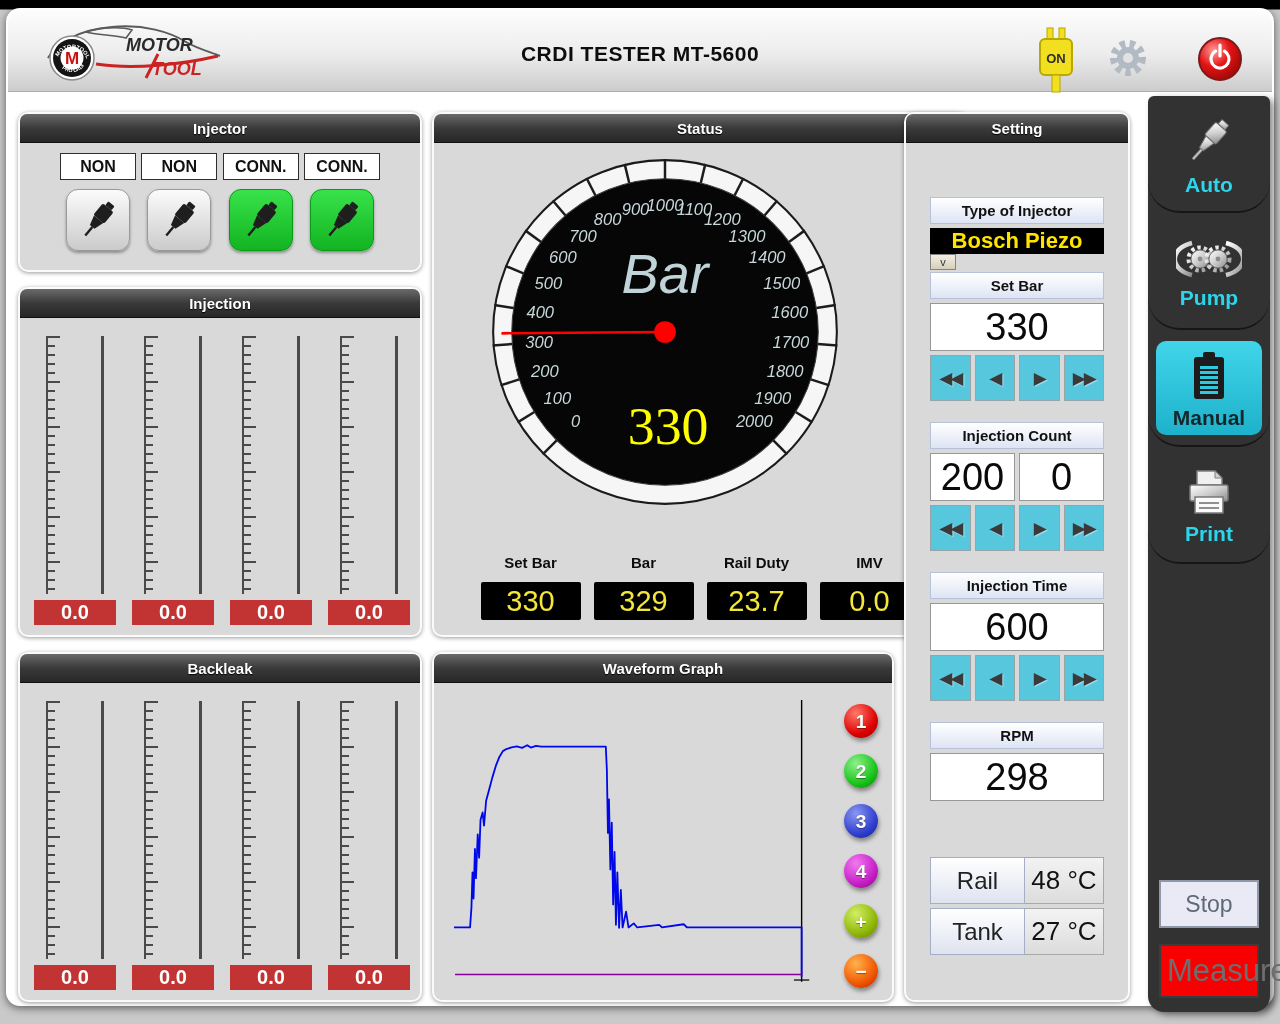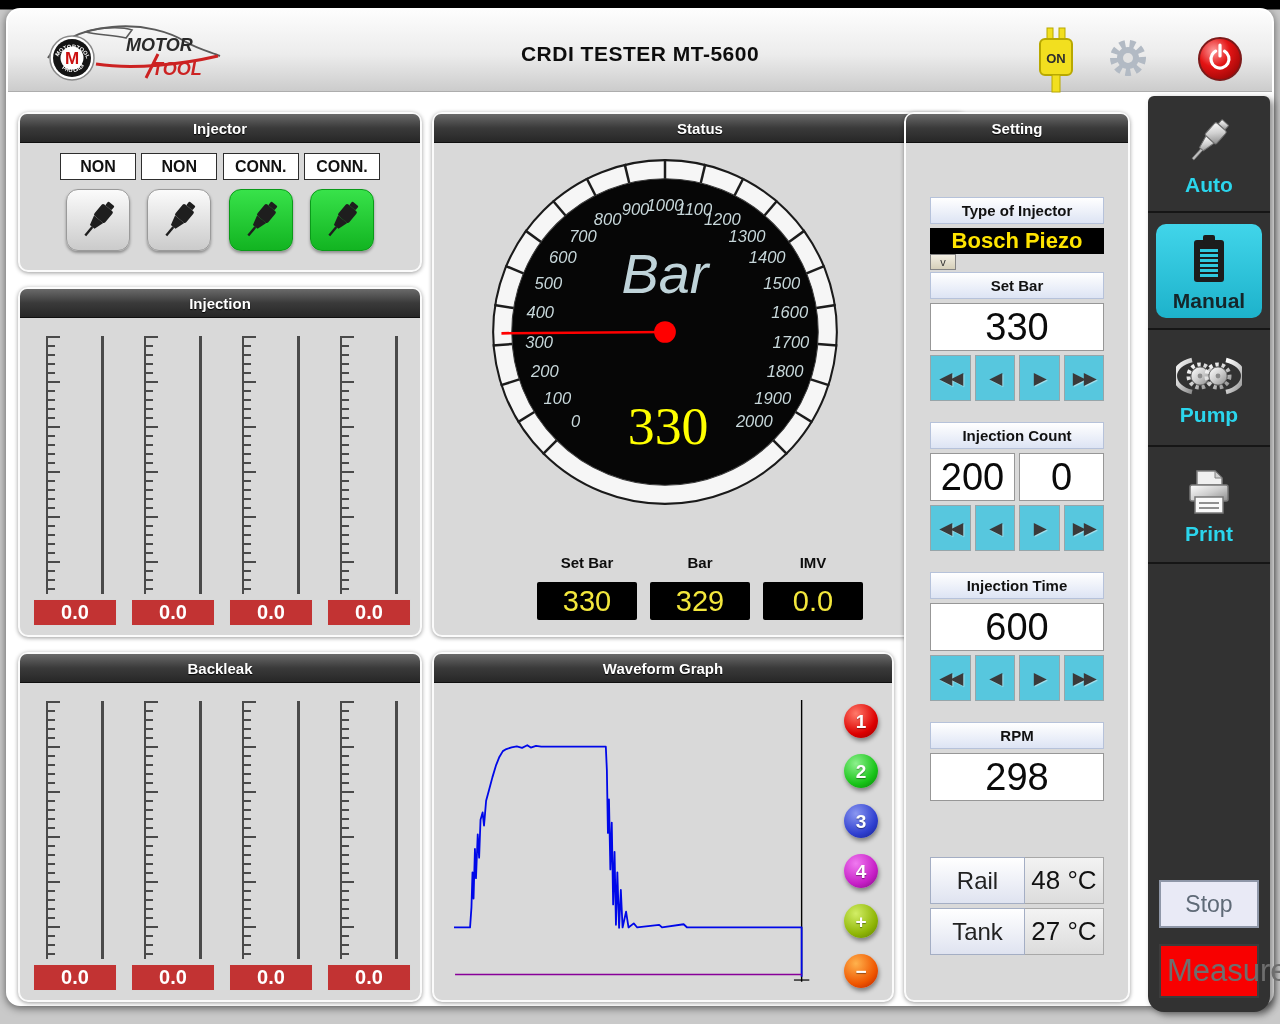--- a/index.html
+++ b/index.html
@@ -112,21 +112,21 @@
   .temp-row{display:flex;height:47px;margin-top:4px;}
   .temp-label{width:95px;background:linear-gradient(180deg,#ffffff,#dfe3f0);border:1px solid #a4aec4;
     font-size:24px;color:#222;display:flex;align-items:center;justify-content:center;box-sizing:border-box;}
   .temp-val{flex:1;background:linear-gradient(180deg,#f3f3f3,#dcdcdc);border:1px solid #a8a8a8;
     border-left:none;font-size:26px;color:#111;display:flex;align-items:center;justify-content:center;
     box-sizing:border-box;}
   
   .sidebar{position:absolute;left:1148px;top:96px;width:122px;height:916px;background:#323232;
     border-radius:6px 6px 16px 16px;box-shadow:4px 3px 7px rgba(0,0,0,.45);}
   .sb-item{height:115px;border-bottom:2px solid #161616;display:flex;align-items:center;
-    justify-content:center;cursor:pointer;}
+    justify-content:center;cursor:pointer;border-radius:32px;}
   .sb-inner{width:106px;padding:8px 0 5px;display:flex;flex-direction:column;align-items:center;
     gap:3px;border-radius:10px;}
   .sb-item.active .sb-inner{background:linear-gradient(180deg,#41d5ea,#1db2cb);}
   .sb-label{font-size:21px;font-weight:bold;color:#2bd5ec;}
   .sb-item.active .sb-label{color:#15262a;}
   .sb-stop{position:absolute;left:11px;top:784px;width:100px;height:48px;background:#e9eaf6;
     border:2px solid #8f97a8;color:#5f6a77;font-size:23px;cursor:pointer;}
   .sb-measure{position:absolute;left:11px;top:848px;width:100px;height:54px;background:#f80000;
     border:2px solid #3c3c3c;color:#6e6e6e;font-size:31px;cursor:pointer;}
 </style>
@@ -386,20 +386,24 @@
     <div class="readouts">
       <div class="ro">
         <div class="ro-label">Set Bar</div>
         <div class="ro-lcd">330</div>
       </div>
       <div class="ro">
         <div class="ro-label">Bar</div>
         <div class="ro-lcd">329</div>
       </div>
       <div class="ro">
+        <div class="ro-label">Rail Duty</div>
+        <div class="ro-lcd">23.7</div>
+      </div>
+      <div class="ro">
         <div class="ro-label">IMV</div>
         <div class="ro-lcd">0.0</div>
       </div>
     </div>
   </section>
 
   <section class="panel p-wave">
     <div class="phead">Waveform Graph</div>
     <div class="wf-plot">
       <svg id="wf-svg" viewBox="0 0 102 100" preserveAspectRatio="none">
@@ -494,20 +498,35 @@
     <div class="sb-inner">
       <svg width="56" height="56" viewBox="0 0 56 56">
         <g transform="rotate(42 28 26)">
           <rect x="24" y="2" width="9" height="6" rx="1" fill="url(#silv)" stroke="#6e6e6e" stroke-width="1"></rect>
           <rect x="21" y="8" width="15" height="17" rx="2" fill="url(#silv)" stroke="#6e6e6e" stroke-width="1"></rect>
           <polygon points="23,25 34,25 31,38 26,38" fill="url(#silv)" stroke="#6e6e6e" stroke-width="1"></polygon>
           <rect x="27.6" y="38" width="2.6" height="13" fill="#bdbdbd" stroke="#6e6e6e" stroke-width=".6"></rect>
         </g>
       </svg>
       <div class="sb-label">Auto</div>
+    </div>
+  </div>
+  <div class="sb-item">
+    <div class="sb-inner">
+      <svg width="66" height="48" viewBox="0 0 66 48">
+        <path d="M16,8 A26,17 0 0 0 16,40" fill="none" stroke="url(#silv)" stroke-width="4.5"></path>
+        <path d="M50,8 A26,17 0 0 1 50,40" fill="none" stroke="url(#silv)" stroke-width="4.5"></path>
+        <circle cx="24" cy="24" r="11.5" fill="none" stroke="url(#silv)" stroke-width="4" stroke-dasharray="3.4 3"></circle>
+        <circle cx="24" cy="24" r="9" fill="url(#silv)" stroke="#7a7a7a"></circle>
+        <circle cx="42" cy="24" r="11.5" fill="none" stroke="url(#silv)" stroke-width="4" stroke-dasharray="3.4 3"></circle>
+        <circle cx="42" cy="24" r="9" fill="url(#silv)" stroke="#7a7a7a"></circle>
+        <circle cx="24" cy="24" r="2.4" fill="#8c8c8c"></circle>
+          <circle cx="42" cy="24" r="2.4" fill="#8c8c8c"></circle>
+      </svg>
+      <div class="sb-label">Pump</div>
     </div>
   </div>
   <div class="sb-item active">
     <div class="sb-inner">
       <svg width="48" height="54" viewBox="0 0 48 54">
         <rect x="9" y="8" width="30" height="42" rx="3" fill="#1c1c1c"></rect>
         <rect x="18" y="3" width="12" height="8" rx="2" fill="#1c1c1c"></rect>
         <rect x="14" y="15" width="20" height="30" fill="#1c1c1c"></rect>
         <g fill="#2fc9df">
           <rect x="15" y="17" width="18" height="3"></rect>
@@ -516,35 +535,20 @@
             <rect x="15" y="32" width="18" height="3"></rect>
           <rect x="15" y="37" width="18" height="3"></rect>
             <rect x="15" y="42" width="18" height="3"></rect>
         </g>
       </svg>
       <div class="sb-label">Manual</div>
     </div>
   </div>
   <div class="sb-item">
     <div class="sb-inner">
-      <svg width="66" height="48" viewBox="0 0 66 48">
-        <path d="M16,8 A26,17 0 0 0 16,40" fill="none" stroke="url(#silv)" stroke-width="4.5"></path>
-        <path d="M50,8 A26,17 0 0 1 50,40" fill="none" stroke="url(#silv)" stroke-width="4.5"></path>
-        <circle cx="24" cy="24" r="11.5" fill="none" stroke="url(#silv)" stroke-width="4" stroke-dasharray="3.4 3"></circle>
-        <circle cx="24" cy="24" r="9" fill="url(#silv)" stroke="#7a7a7a"></circle>
-        <circle cx="42" cy="24" r="11.5" fill="none" stroke="url(#silv)" stroke-width="4" stroke-dasharray="3.4 3"></circle>
-        <circle cx="42" cy="24" r="9" fill="url(#silv)" stroke="#7a7a7a"></circle>
-        <circle cx="24" cy="24" r="2.4" fill="#8c8c8c"></circle>
-          <circle cx="42" cy="24" r="2.4" fill="#8c8c8c"></circle>
-      </svg>
-      <div class="sb-label">Pump</div>
-    </div>
-  </div>
-  <div class="sb-item">
-    <div class="sb-inner">
       <svg width="56" height="52" viewBox="0 0 56 52">
         <polygon points="16,4 34,4 41,11 41,18 16,18" fill="#f0f0f0" stroke="#808080" stroke-width="1.5"></polygon>
         <polygon points="34,4 34,11 41,11" fill="#cfcfcf" stroke="#808080" stroke-width="1"></polygon>
         <rect x="9" y="18" width="38" height="16" rx="2" fill="url(#silv)" stroke="#787878" stroke-width="1.5"></rect>
         <rect x="14" y="30" width="28" height="16" fill="#fafafa" stroke="#787878" stroke-width="1.5"></rect>
         <line x1="18" y1="36" x2="38" y2="36" stroke="#909090" stroke-width="2"></line>
         <line x1="18" y1="41" x2="38" y2="41" stroke="#909090" stroke-width="2"></line>
       </svg>
       <div class="sb-label">Print</div>
     </div>

